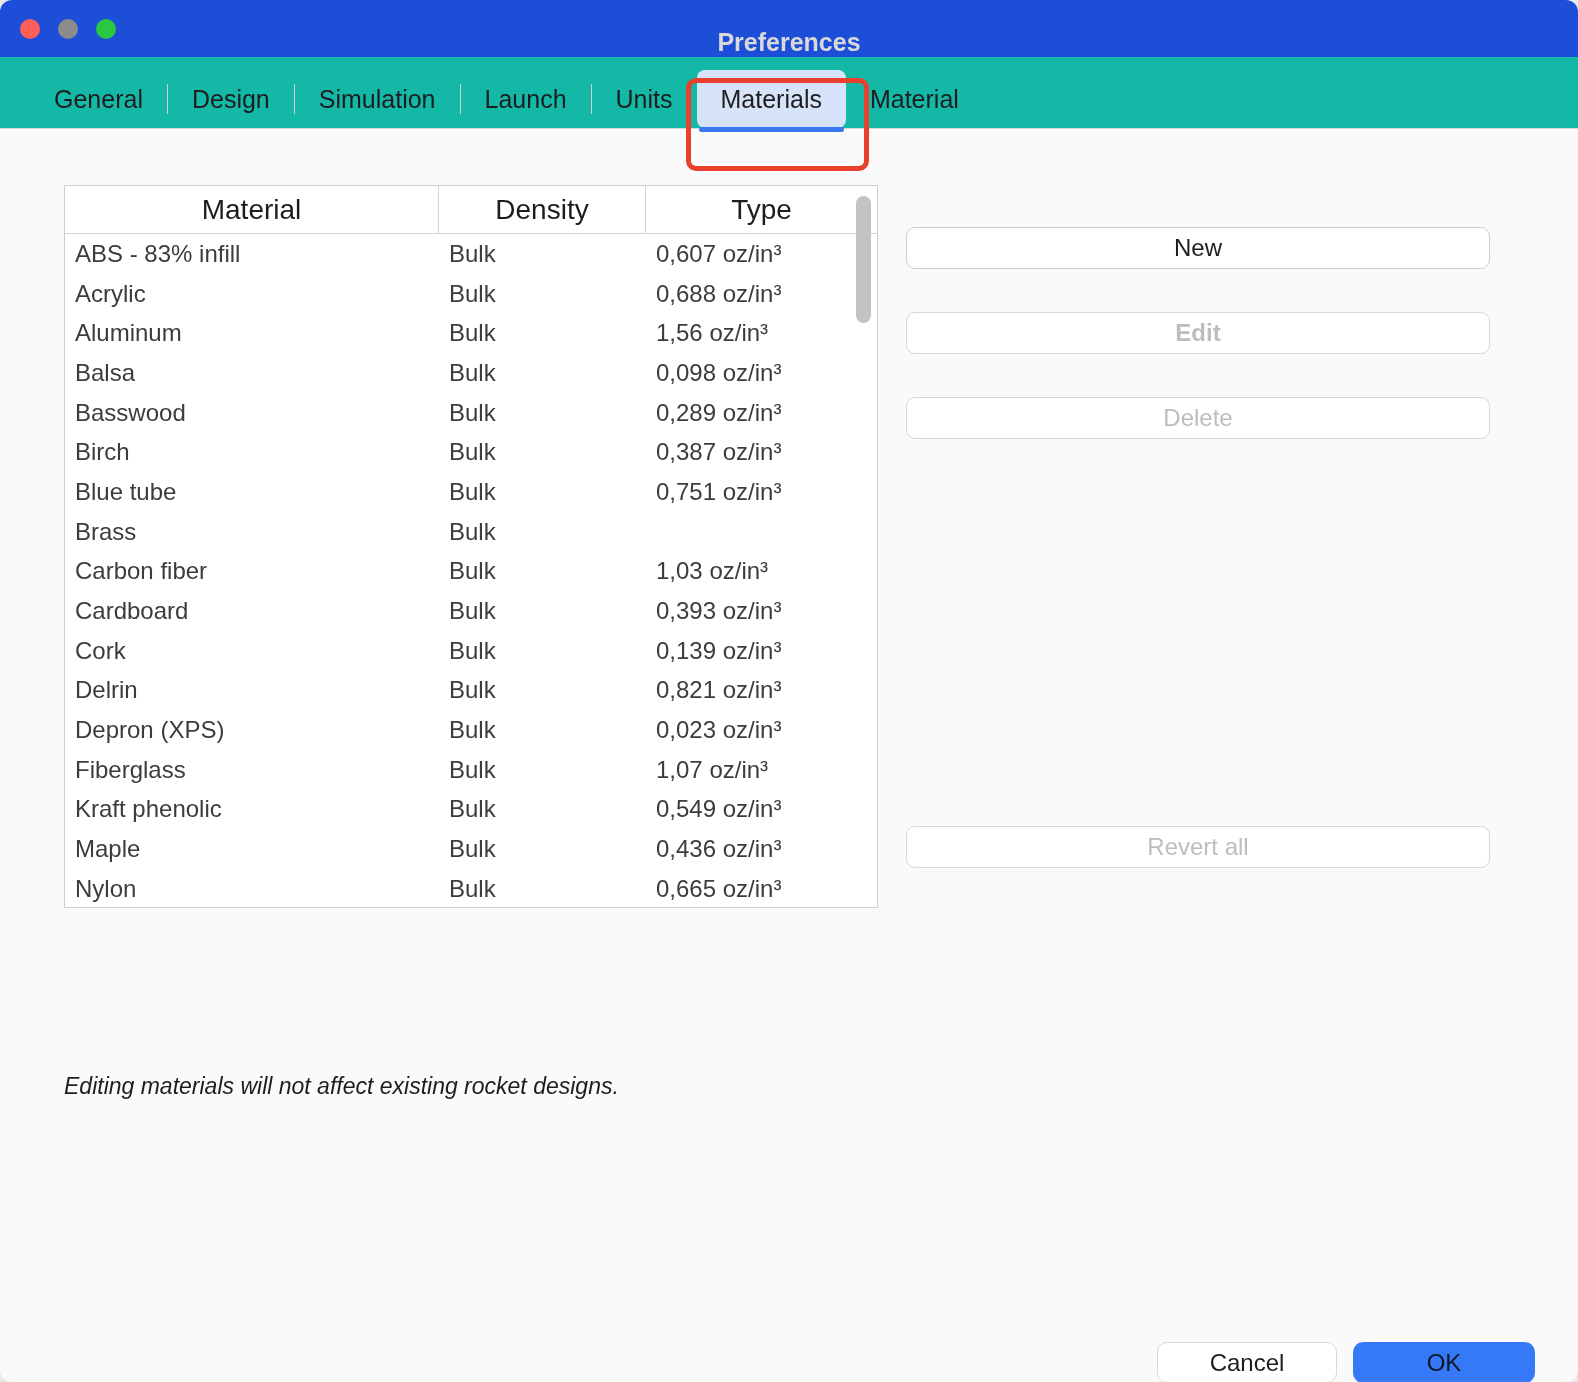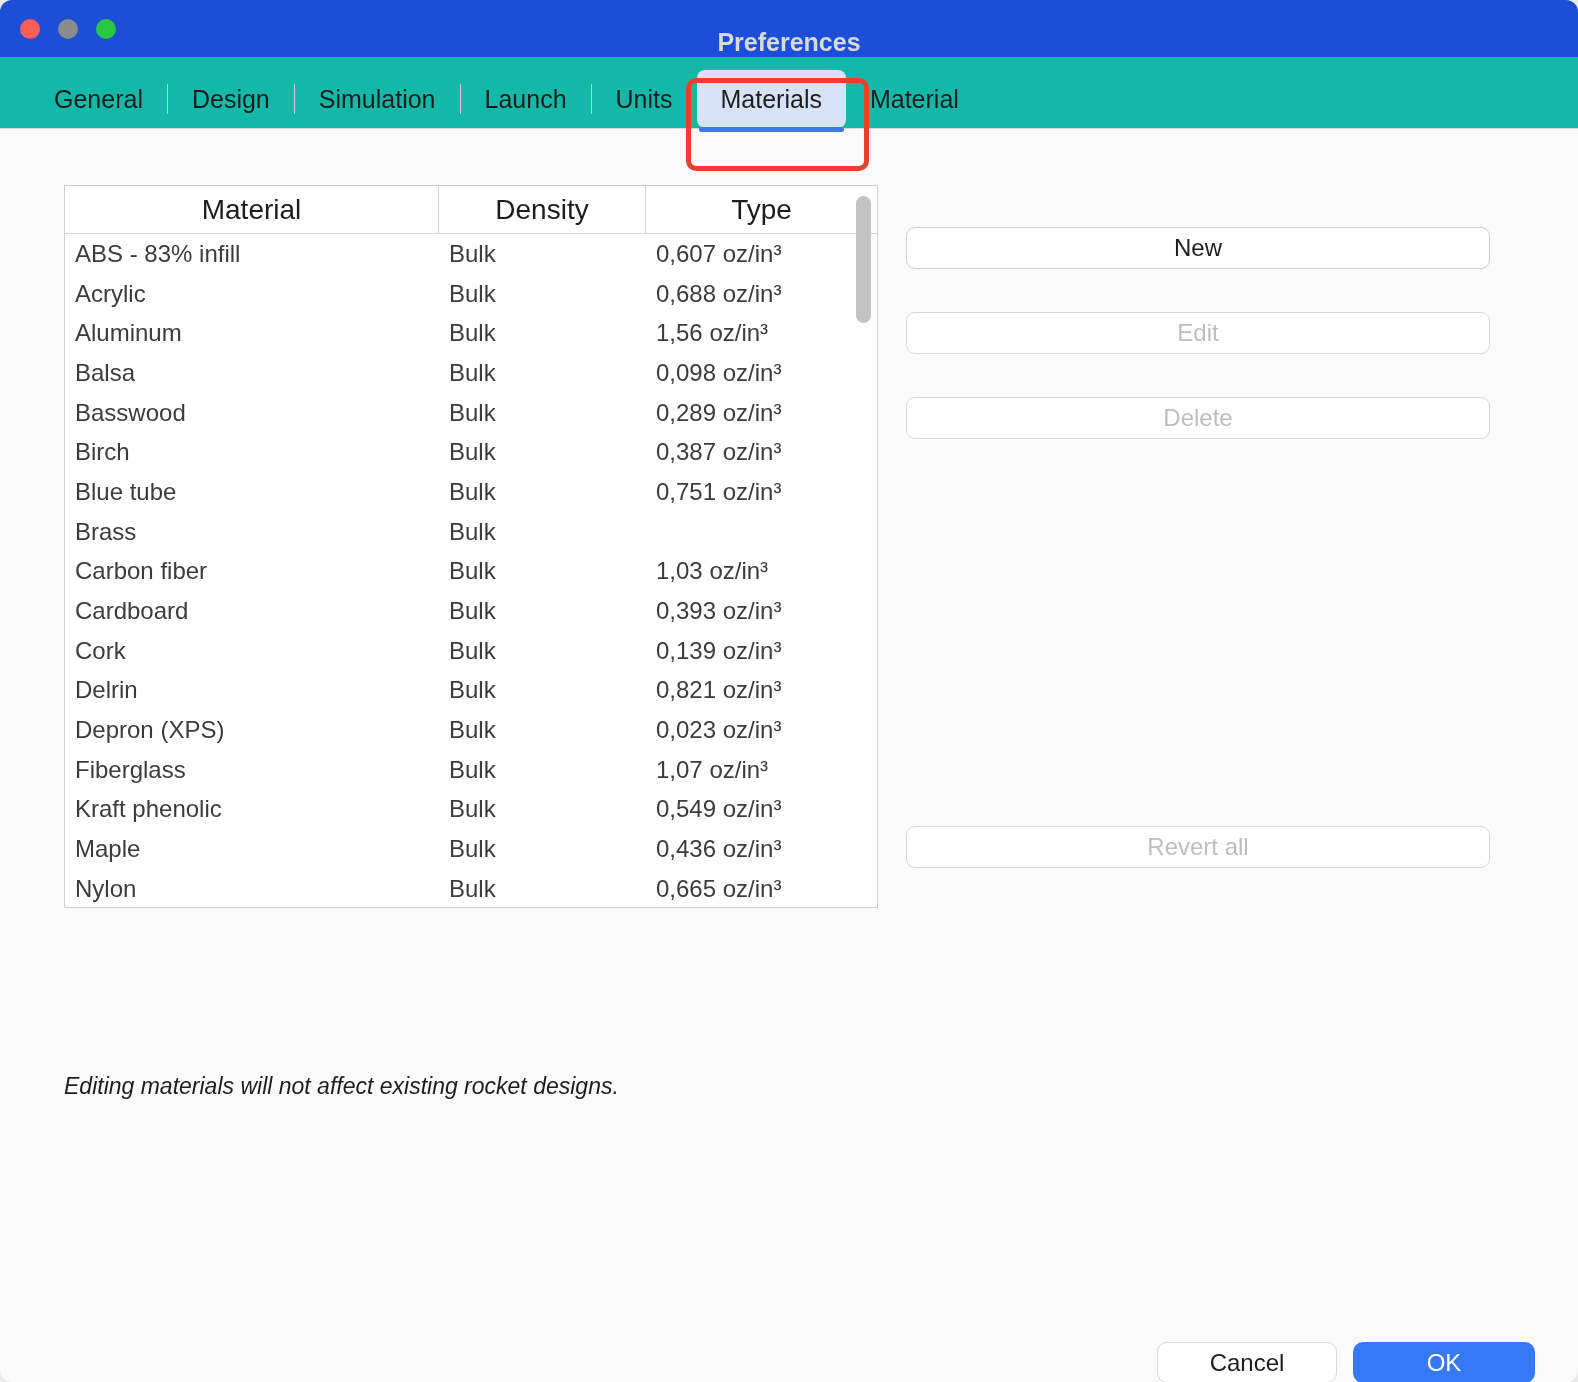--- a/index.html
+++ b/index.html
@@ -126,21 +126,21 @@
     left: 906px; width: 584px; height: 42px;
     background: #ffffff;
     border: 1px solid #cfcfcf;
     border-radius: 9px;
     font-size: 24px; color: #1d1d1f;
     display: flex; align-items: center; justify-content: center;
     cursor: pointer;
   }
   .action-btn.disabled { color: #bdbdbd; border-color: #d8d8d8; cursor: default; }
   .btn-new    { top: 227px; }
-  .btn-edit   { top: 312px; }
+  .btn-edit   { top: 312px; font-weight: bold; }
   .btn-delete { top: 397px; }
   .btn-revert { top: 826px; }
   
   .note {
     position: absolute;
     left: 64px; top: 1073px;
     font-size: 23px; font-style: italic; color: #1d1d1f;
   }
   
   .footer-btn {
@@ -154,21 +154,21 @@
   .btn-cancel {
     left: 1157px; width: 180px;
     background: #ffffff;
     border: 1px solid #d9d9d9;
     color: #1d1d1f;
   }
   .btn-ok {
     left: 1353px; width: 182px;
     background: #3679f6;
     border: none;
-    color: #ffffff;
+    color: #0f172a;
   }
 </style>
 </head>
 <body>
 
 <div class="window">
 
   <div class="titlebar">
     <div class="traffic-lights">
       <span class="tl red"></span>

